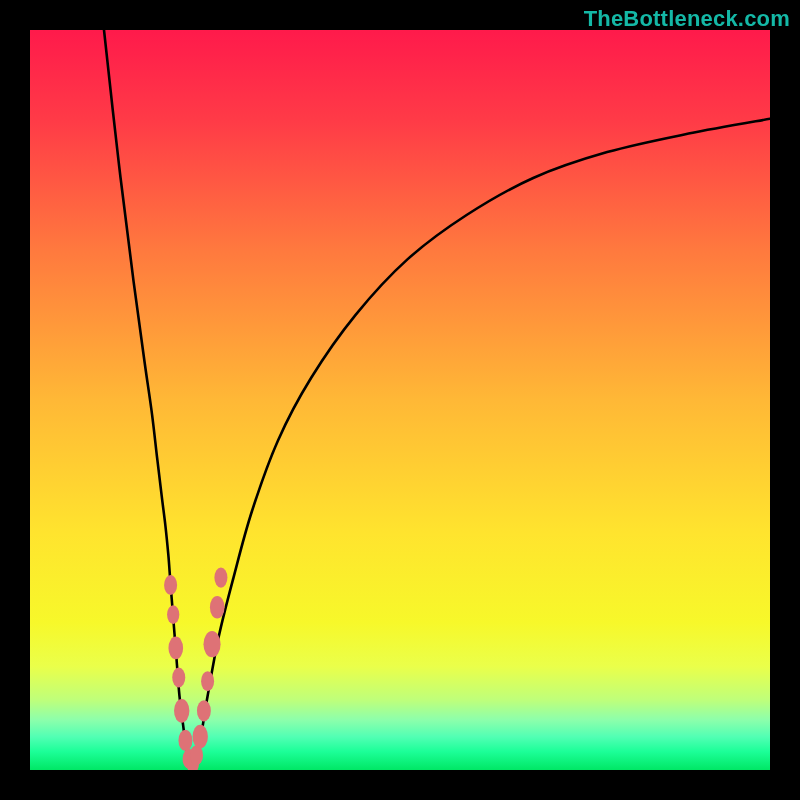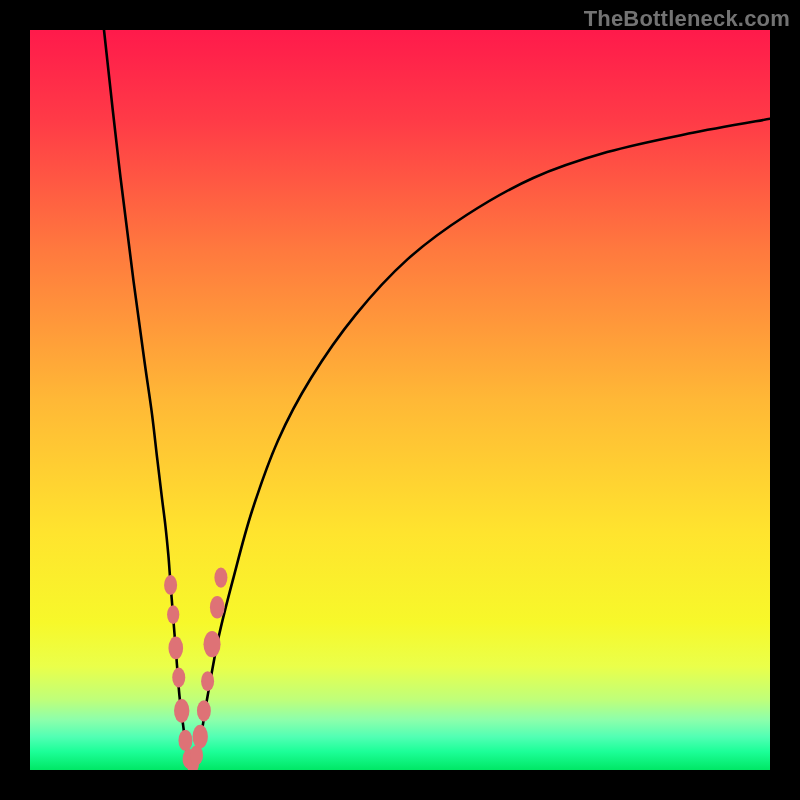--- a/index.html
+++ b/index.html
@@ -31,21 +31,21 @@
     position: absolute;
     left: 0;
     top: 0;
     width: 100%;
     height: 100%;
   }
   .watermark {
     position: absolute;
     top: 6px;
     right: 10px;
-    color: #737373;
+    color: #14b8a6;
     font-size: 22px;
     font-weight: 600;
     letter-spacing: 0.2px;
     user-select: none;
   }
   svg.curve {
     position: absolute;
     left: 0;
     top: 0;
     width: 100%;

